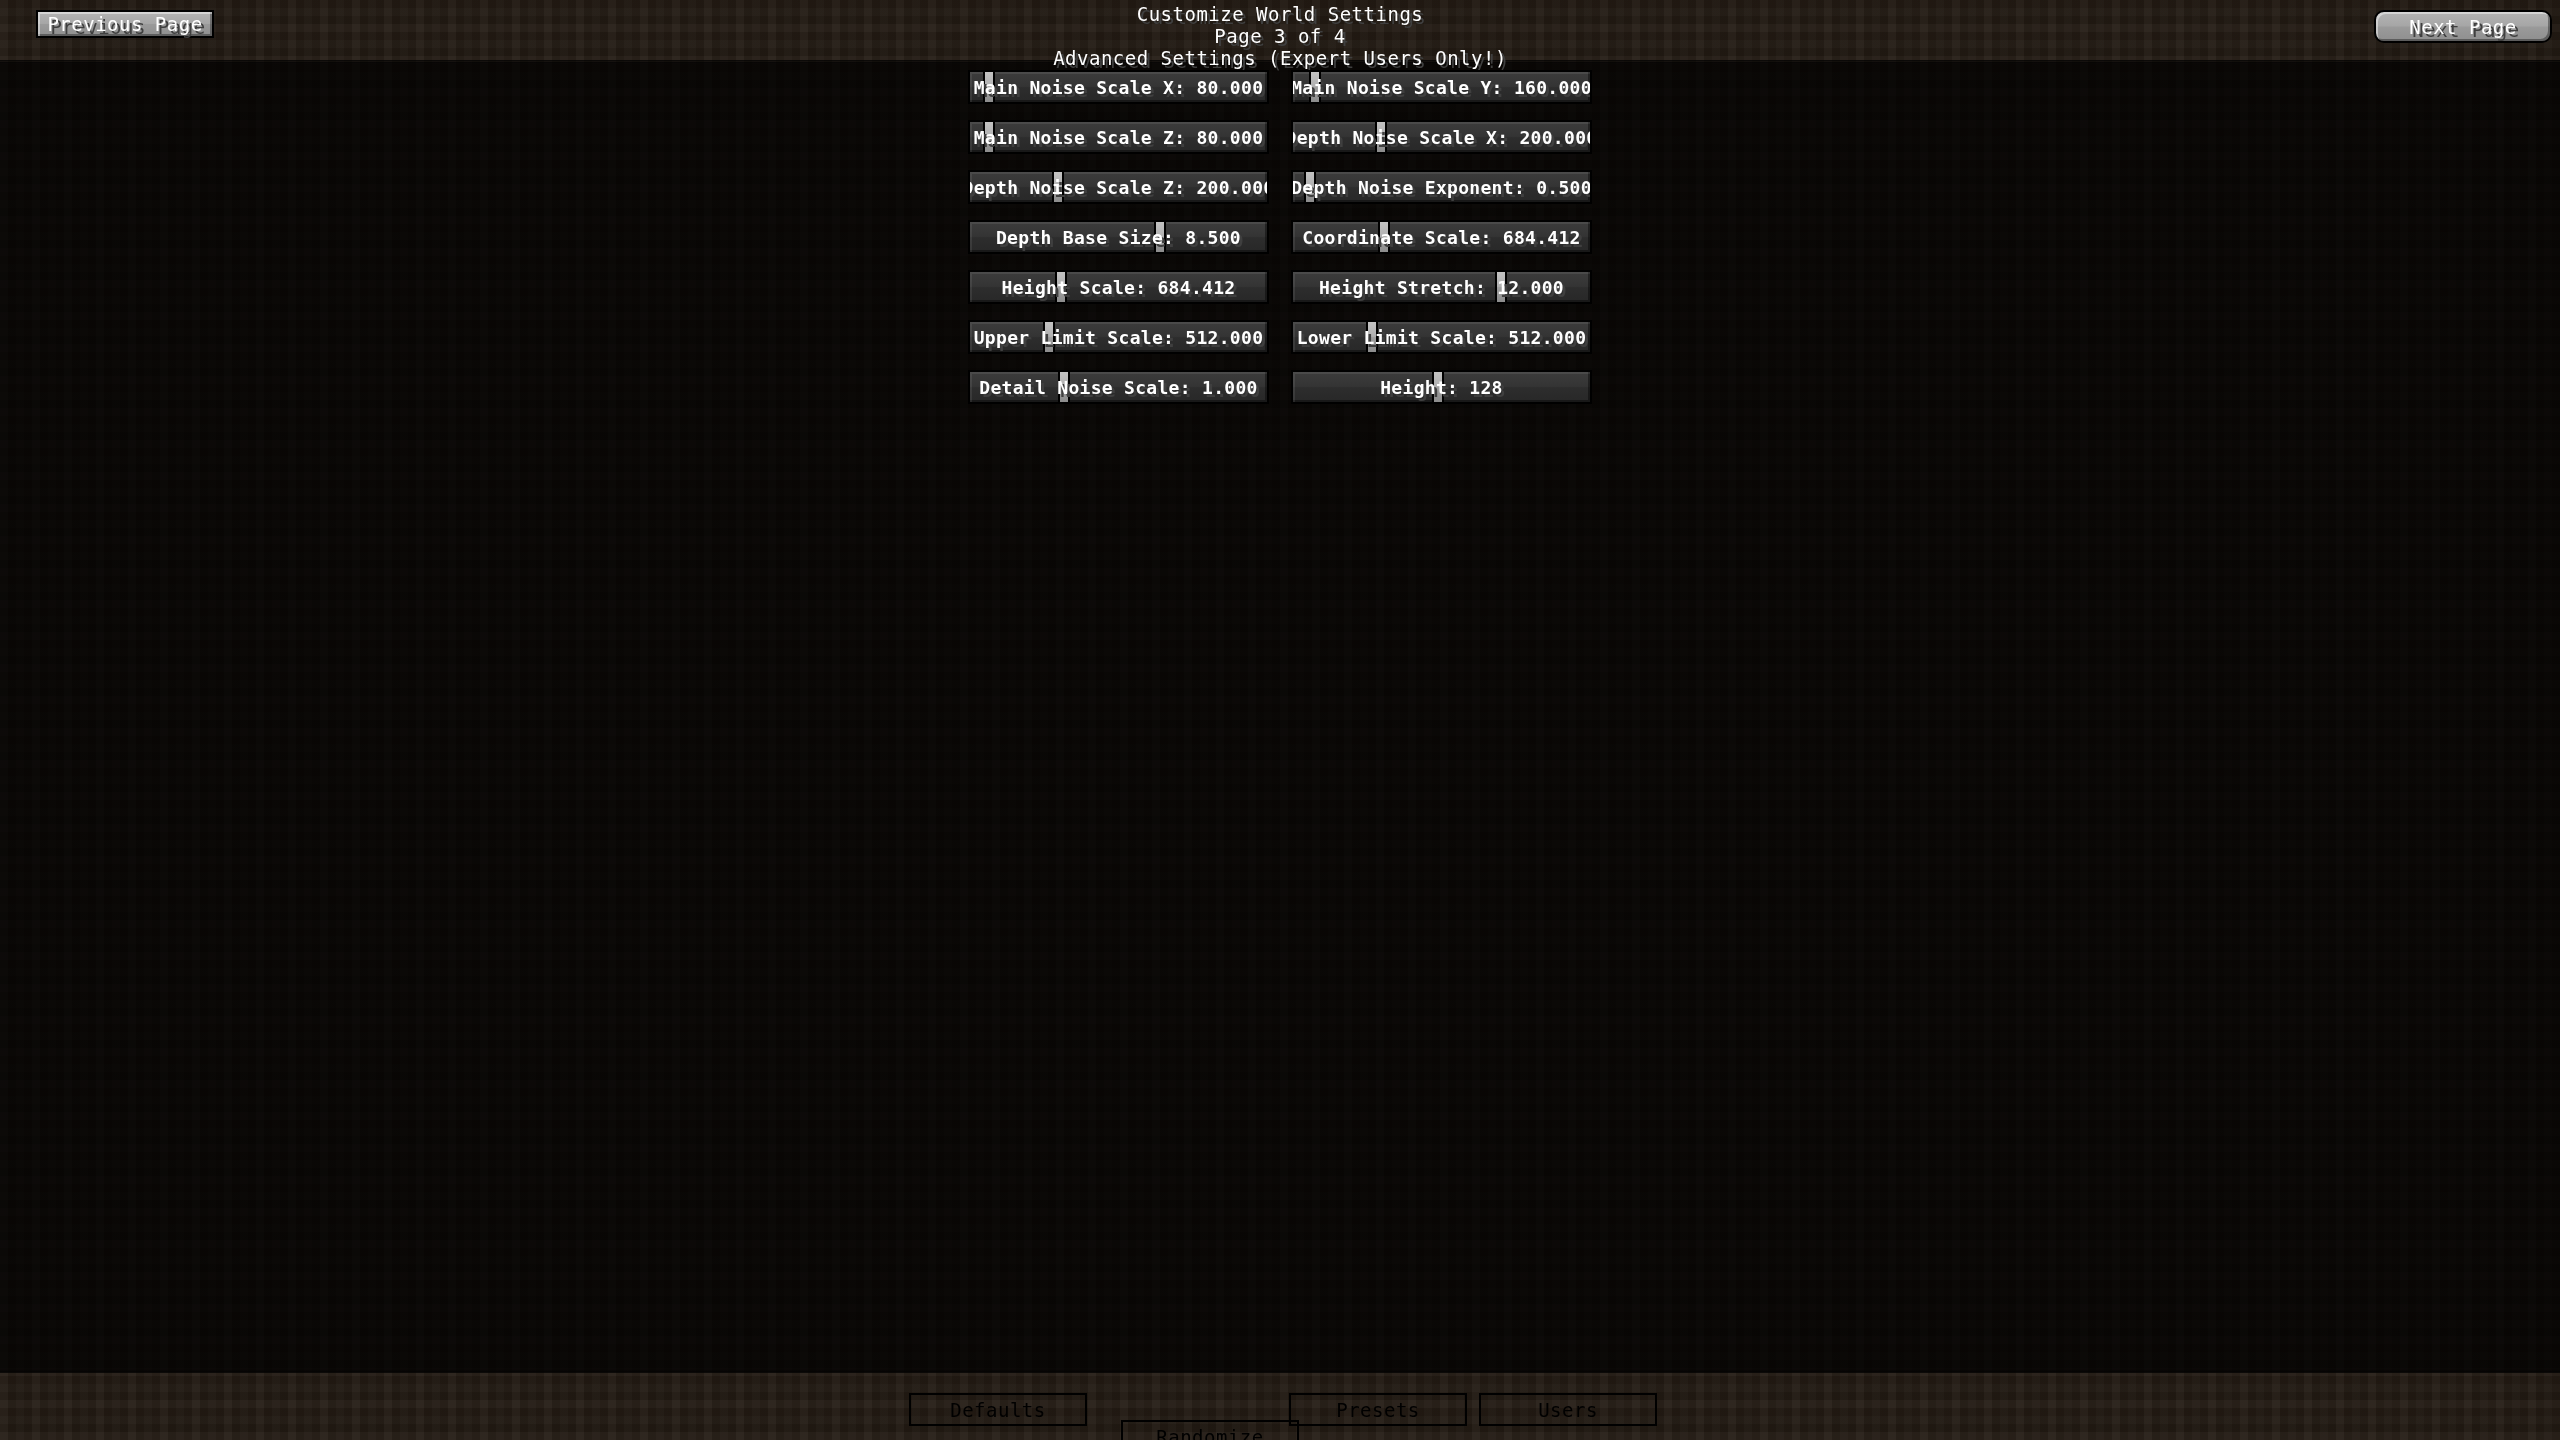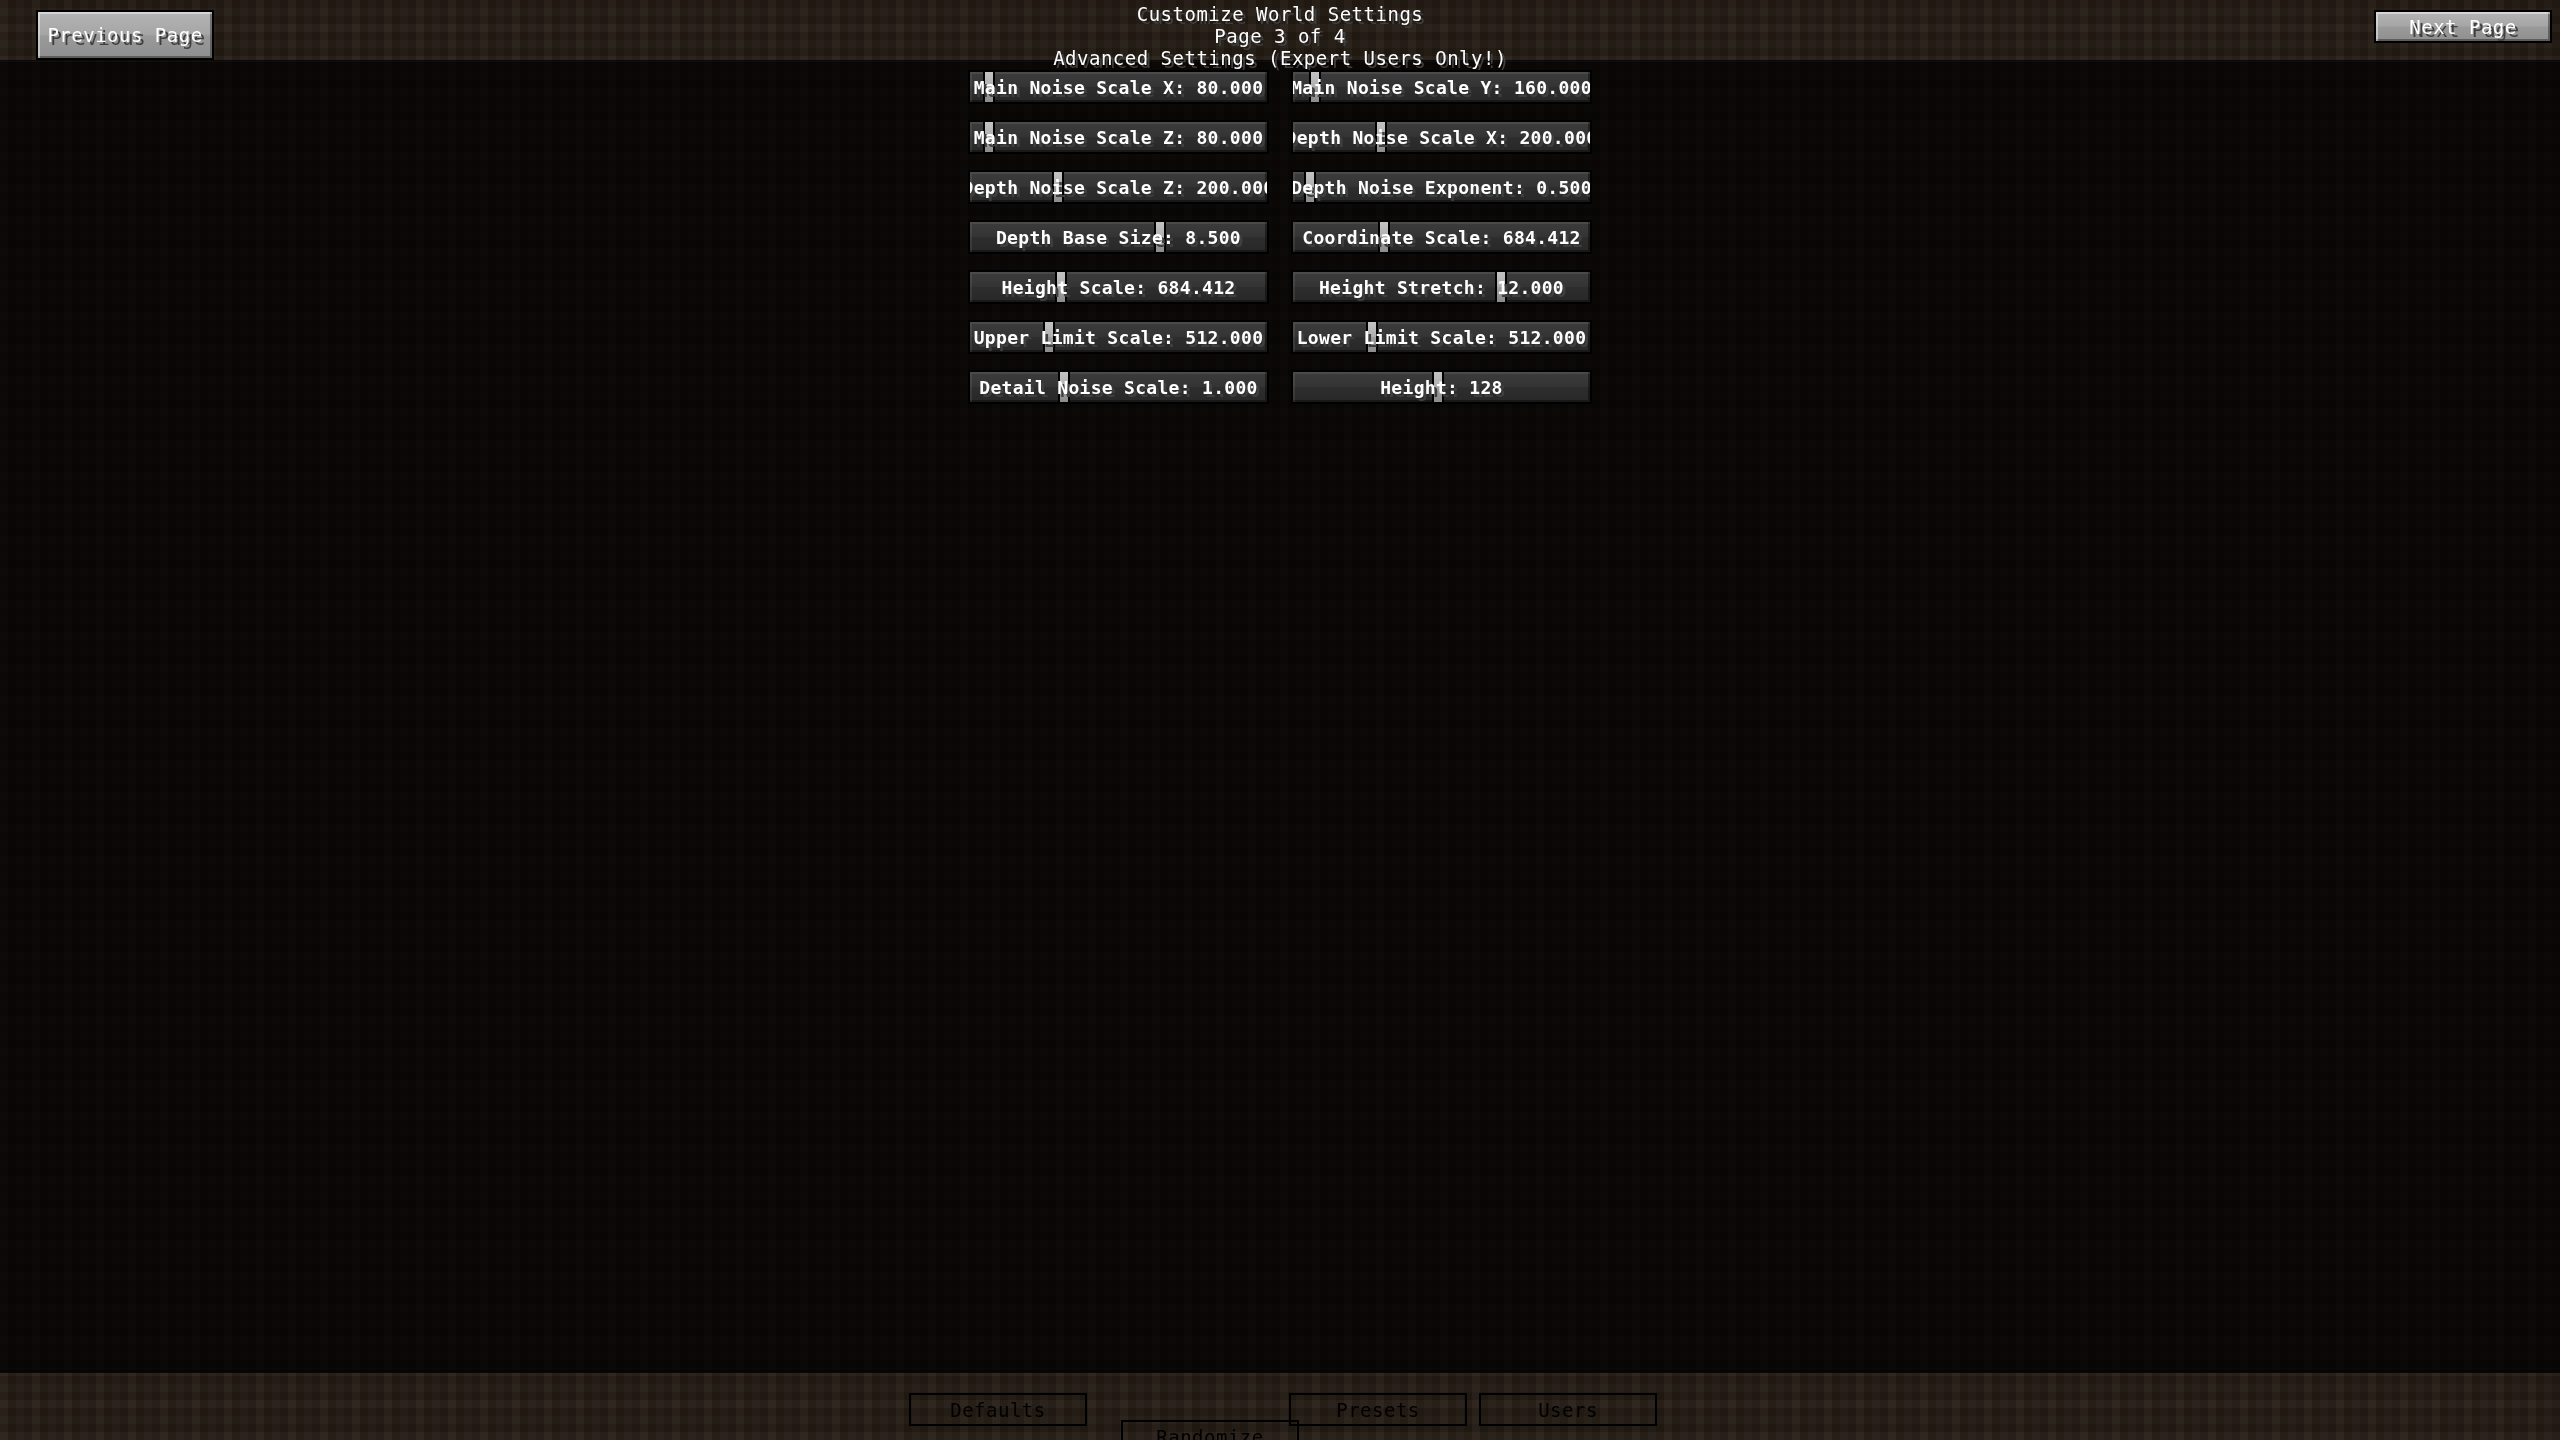--- a/index.html
+++ b/index.html
@@ -97,22 +97,22 @@
   .mc-button.light {
     background: linear-gradient(to bottom, #b4b4b4 0%, #a6a6a6 48%, #9a9a9a 52%, #8f8f8f 100%);
     color: #ffffff;
     text-shadow: 3px 3px 0 #3f3f3f;
     box-shadow:
       inset  2px  2px 0 rgba(255,255,255,0.45),
       inset -2px -2px 0 rgba(0,0,0,0.35);
   }
 
   
-  #btn-previous-page { left: 36px;   top: 10px;  width: 178px; height: 50px; }
-  #btn-next-page     { left: 2374px; top: 10px;  width: 178px; height: 33px; }
+  #btn-previous-page { left: 36px;   top: 10px;  width: 178px; height: 28px; }
+  #btn-next-page     { left: 2374px; top: 10px;  width: 178px; height: 33px; border-radius: 10px; }
 
   
   #settings-grid {
     position: absolute;
     left: 968px;
     top: 70px;
     width: 624px;
     z-index: 5;
   }
   .slider-row {

